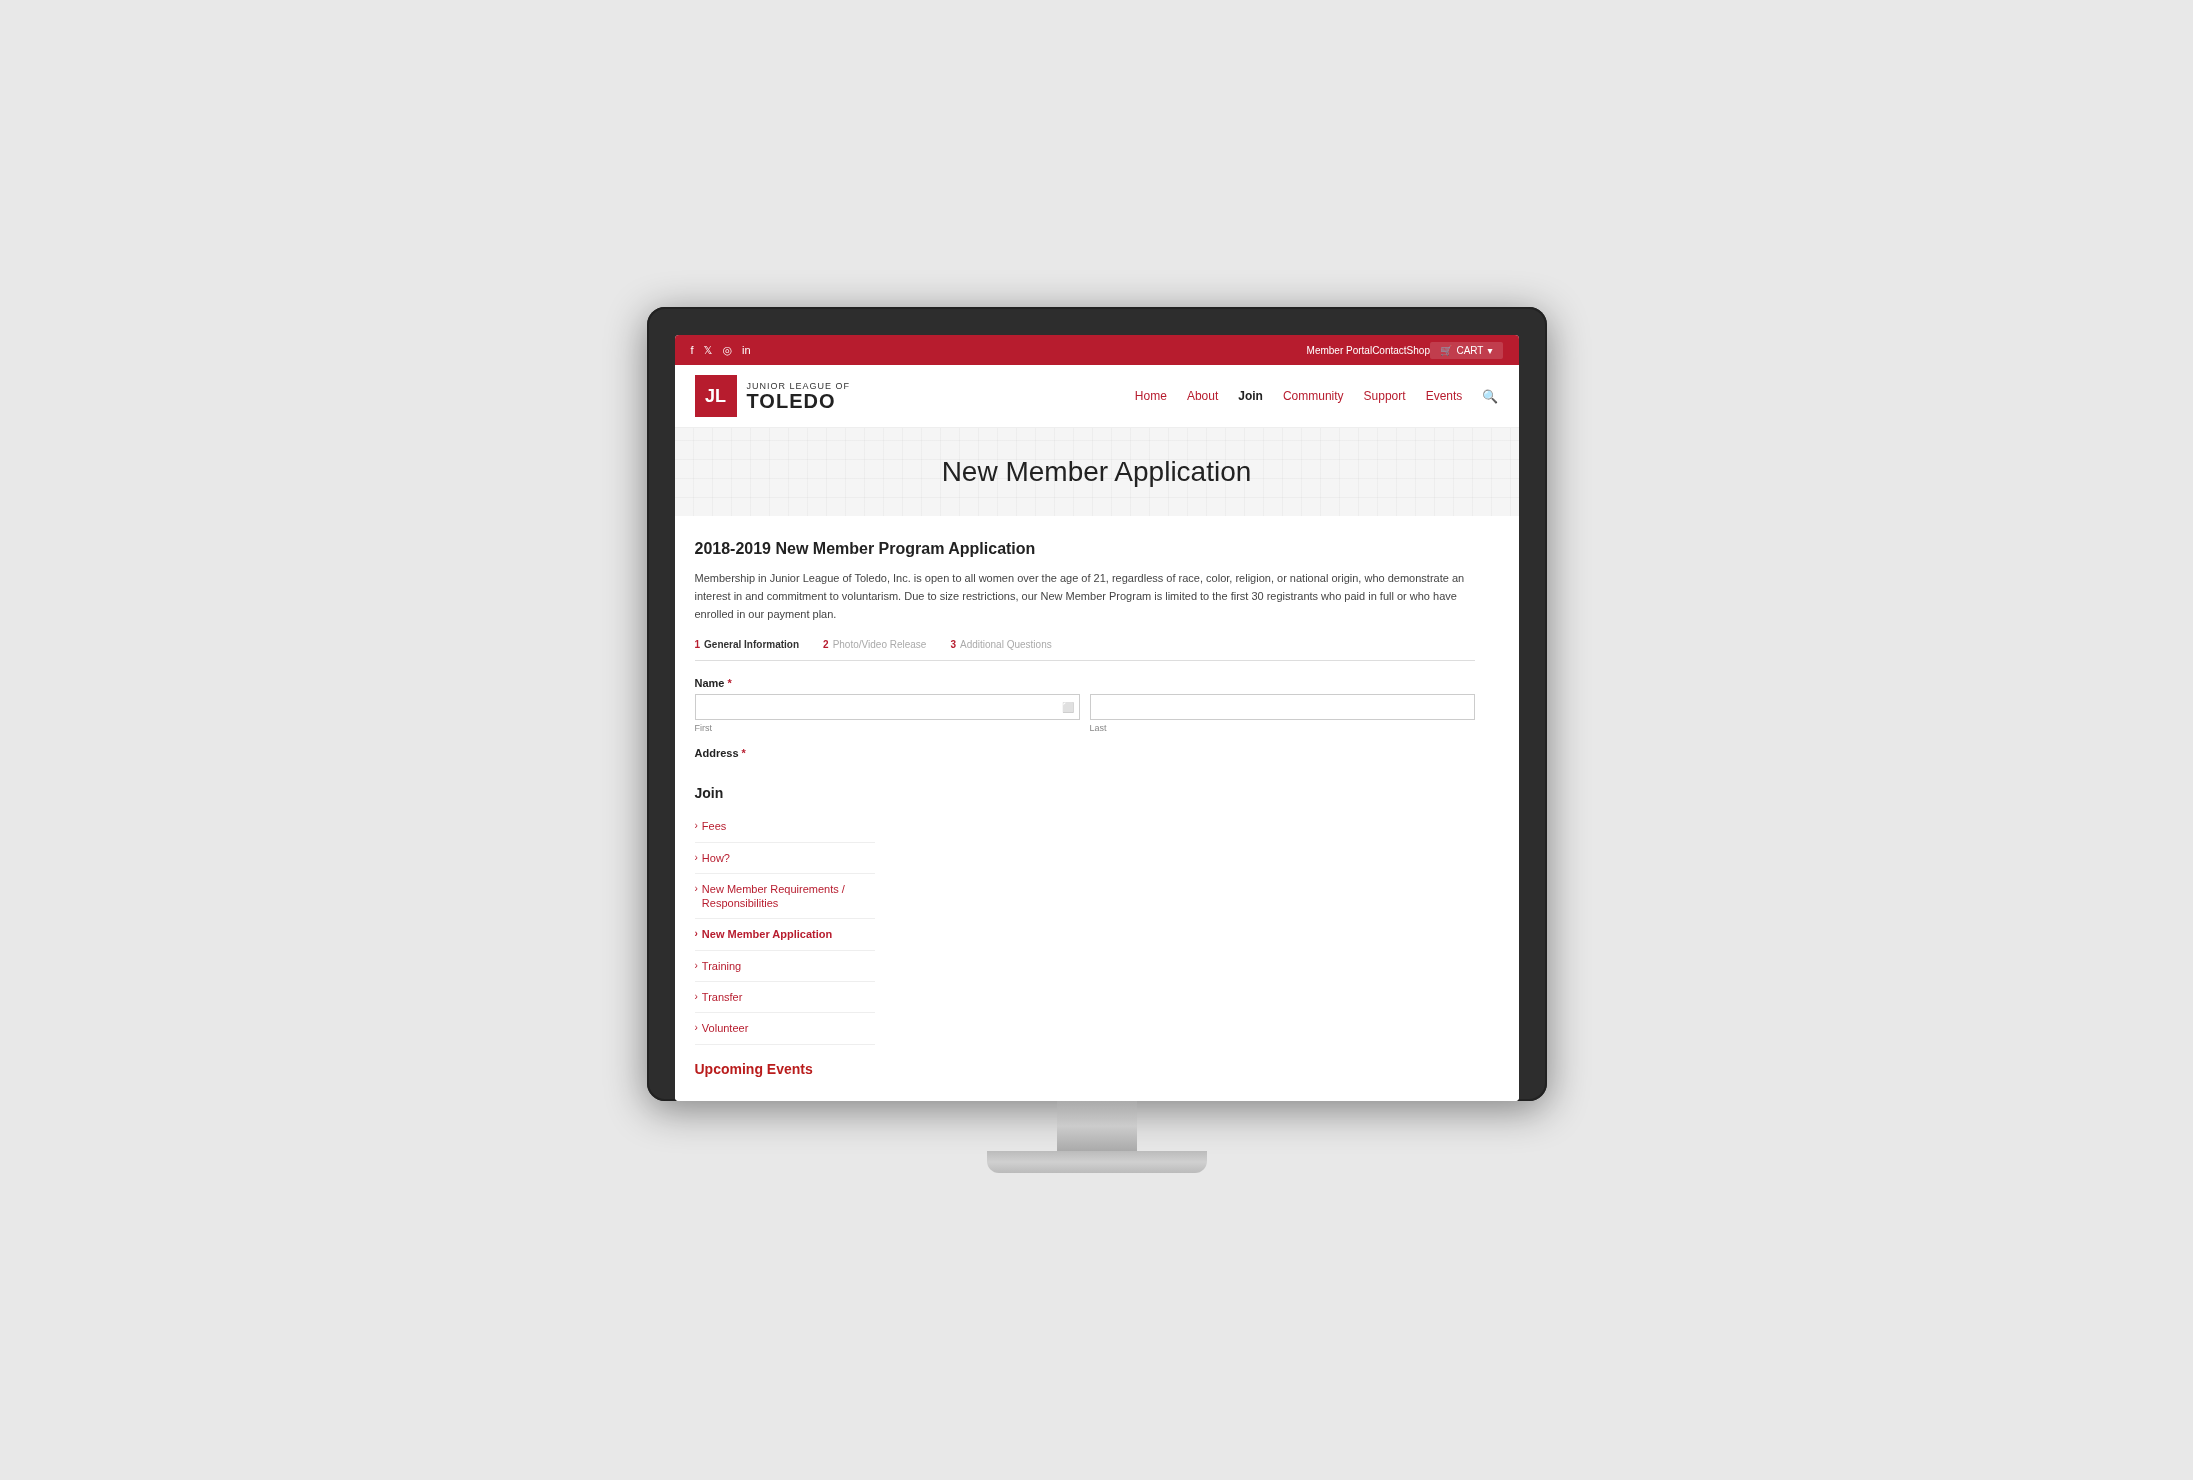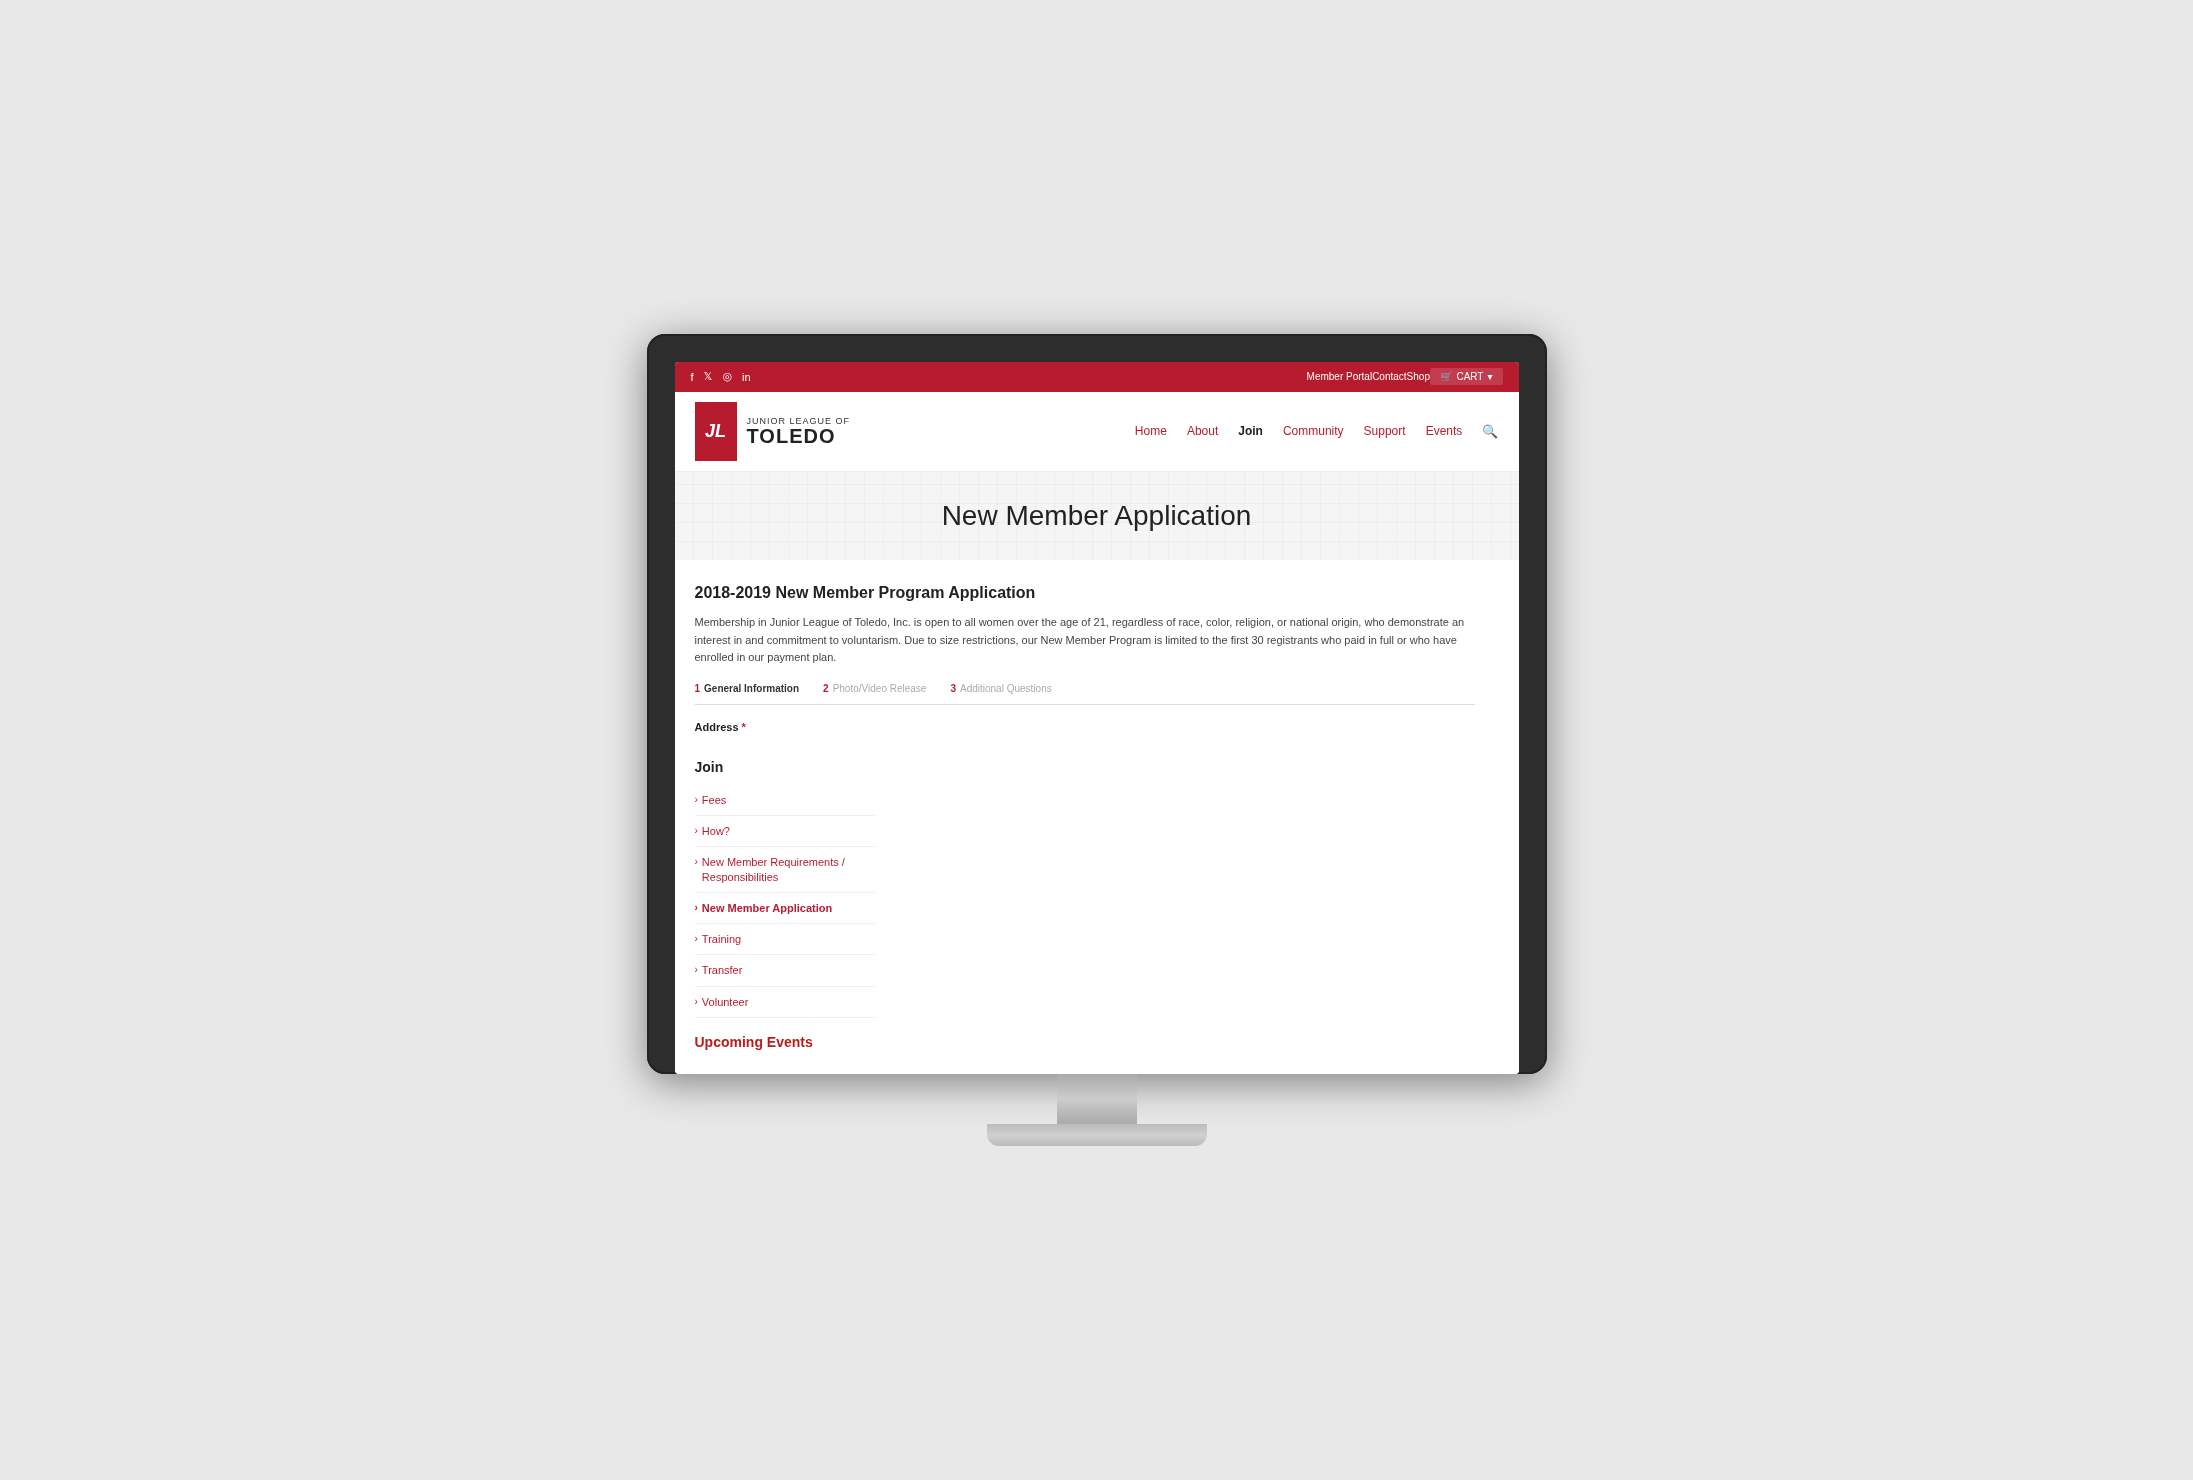--- a/index.html
+++ b/index.html
@@ -104,29 +104,28 @@
     }
 
     .logo-area {
       display: flex;
       align-items: center;
       gap: 10px;
     }
 
     .logo-icon {
       width: 42px;
-      height: 59px;
+      height: 42px;
       background: #b71c2e;
       display: flex;
       align-items: center;
       justify-content: center;
       color: #fff;
       font-size: 18px;
       font-weight: bold;
-      font-style: italic;
     }
 
     .logo-text-top {
       font-size: 9px;
       color: #333;
       letter-spacing: 1px;
       font-weight: normal;
     }
 
     .logo-text-main {
@@ -432,20 +431,39 @@
             <div class="step">
               <span class="step-num">2</span>
               <span>Photo/Video Release</span>
             </div>
             <div class="step">
               <span class="step-num">3</span>
               <span>Additional Questions</span>
             </div>
           </div>
 
+          <div class="form-group">
+            <label class="form-label">
+              <span>Name</span>
+              <span class="required">*</span>
+            </label>
+            <div class="name-fields">
+              <div class="field-wrap">
+                <div class="input-icon-wrap">
+                  <input class="form-input" type="text" style="">
+                  <span class="input-icon">⬜</span>
+                </div>
+                <span class="field-sub">First</span>
+              </div>
+              <div class="field-wrap">
+                <input class="form-input" type="text" style="">
+                <span class="field-sub">Last</span>
+              </div>
+            </div>
+          </div>
 
           <div class="form-group">
             <label class="form-label">
               <span>Address</span>
               <span class="required">*</span>
             </label>
           </div>
         </div>
 
         <div class="sidebar">

